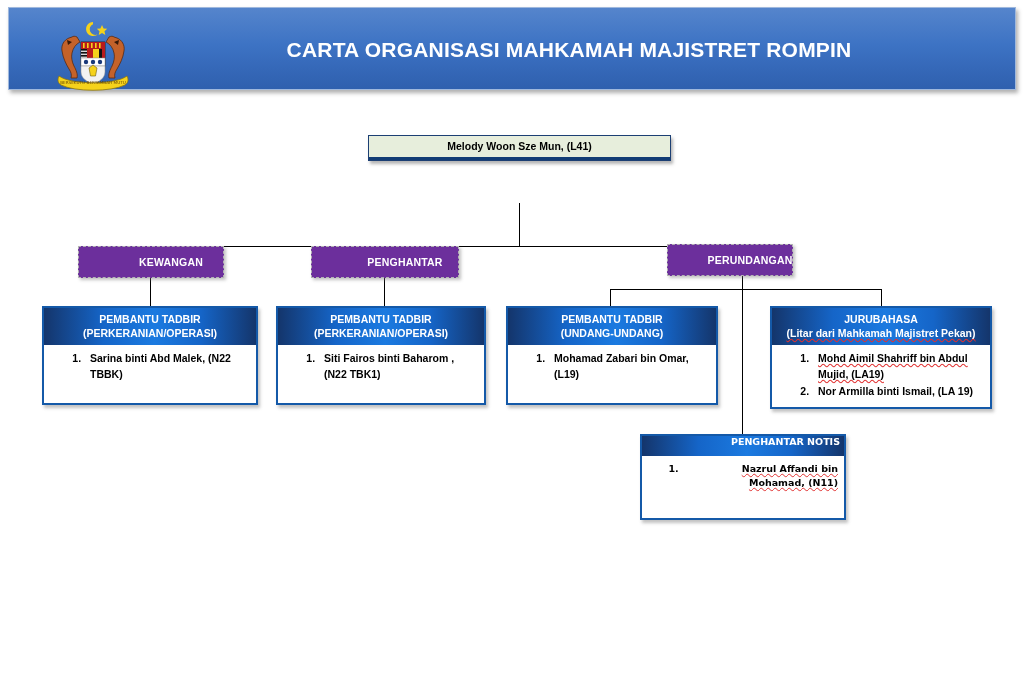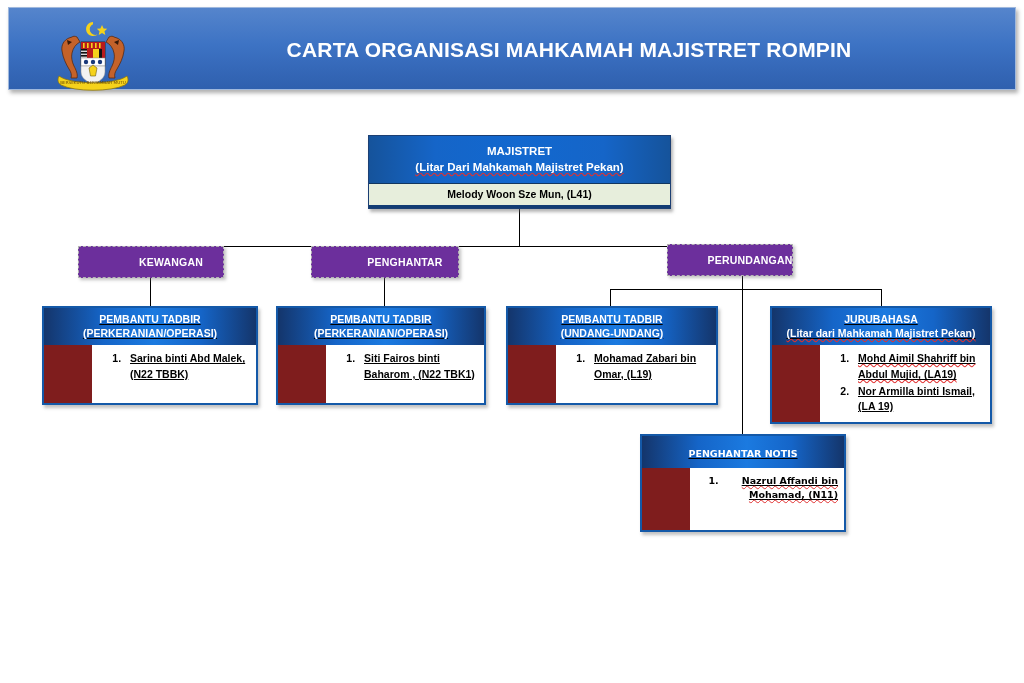--- a/index.html
+++ b/index.html
@@ -106,39 +106,37 @@
     justify-content: center;
     text-align: center;
     box-shadow: 2px 2px 3px rgba(120,120,120,0.45);
     letter-spacing: 0.2px;
     padding-left: 40px;
   }
 
   
   .unit {
     border: 2px solid #1459a8;
-    background: #7f1d1d;
+    background: #14532d;
     box-shadow: 2px 3px 3px rgba(120,120,120,0.45);
-    text-decoration: underline;
   }
   .unit-head {
     background: linear-gradient(to right, #14356b 0%, #1565c8 28%, #1b7ae0 52%, #1565c8 74%, #14356b 100%);
     color: #ffffff;
     text-align: center;
     font-size: 10.5px;
     font-weight: bold;
     line-height: 1.35;
     padding: 4px 4px 5px 4px;
   }
   .unit-body {
     background: #ffffff;
-    padding: 6px 6px 6px 6px;
+    padding: 6px 6px 6px 14px;
     min-height: 58px;
     box-sizing: border-box;
-    margin-left: 48px;
   }
   .unit-body ol {
     margin: 0;
     padding: 0 0 0 26px;
     list-style-position: outside;
   }
   .unit-body li {
     font-size: 10.5px;
     font-weight: bold;
     line-height: 1.45;
@@ -227,24 +225,20 @@
 <div class="line vline" style="left:384px; top:277px; height:31px;"></div>
 
 <div class="line vline" style="left:742px; top:277px; height:12px;"></div>
 <div class="line hline" style="left:610px; top:289px; width:272px;"></div>
 <div class="line vline" style="left:610px; top:289px; height:19px;"></div>
 <div class="line vline" style="left:881px; top:289px; height:19px;"></div>
 
 <div class="line vline" style="left:742px; top:289px; height:147px;"></div>
 
 <div class="node majistret" style="left:368px; top:135px; width:303px;">
-  <div class="majistret-head">
-    <div>MAJISTRET</div>
-    <div class="sp">(Litar Dari Mahkamah Majistret Pekan)</div>
-  </div>
   <div class="majistret-name">Melody Woon Sze Mun, (L41)</div>
 </div>
 
 <div class="node division" style="left:78px; top:246px; width:146px; height:32px;">
   <span>KEWANGAN</span>
 </div>
 
 <div class="node division" style="left:311px; top:246px; width:148px; height:32px;">
   <span>PENGHANTAR</span>
 </div>
@@ -296,21 +290,21 @@
   </div>
   <div class="unit-body">
     <ol>
       <li class="sp">Mohd Aimil Shahriff bin Abdul Mujid, (LA19)</li>
       <li>Nor Armilla binti Ismail, (LA 19)</li>
     </ol>
   </div>
 </div>
 
 <div class="node unit wide-font" style="left:640px; top:434px; width:206px;">
-  <div class="unit-head" style="padding-top:12px; padding-bottom:7px;">
+  <div class="unit-head" style="padding-top:0; padding-bottom:7px;text-align:right;">
     <div>PENGHANTAR NOTIS</div>
   </div>
   <div class="unit-body" style="min-height:62px;text-align:right;">
     <ol>
       <li class="sp">Nazrul Affandi bin Mohamad, (N11)</li>
     </ol>
   </div>
 </div>
 
 </body></html>

